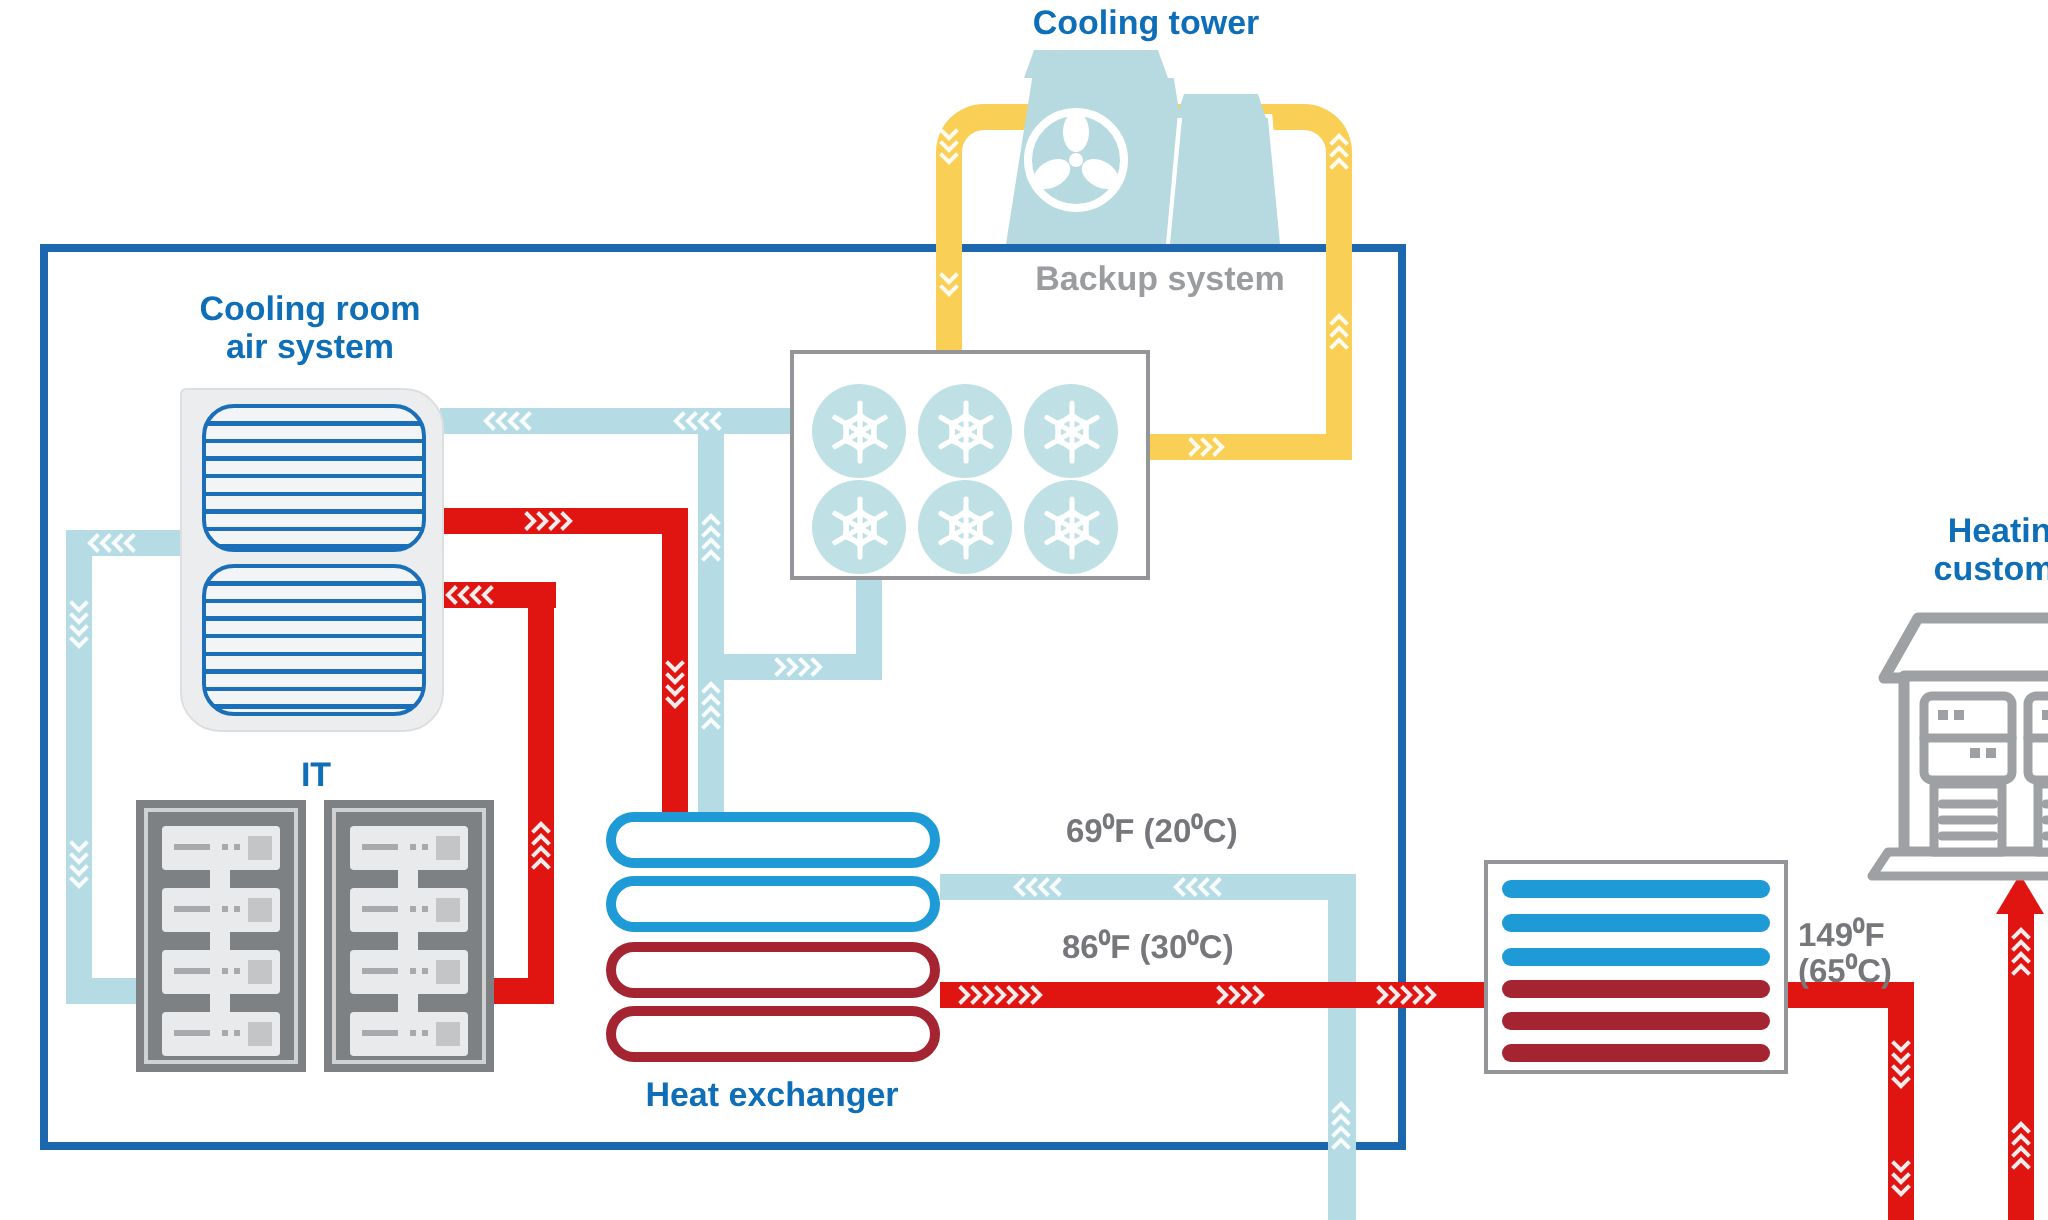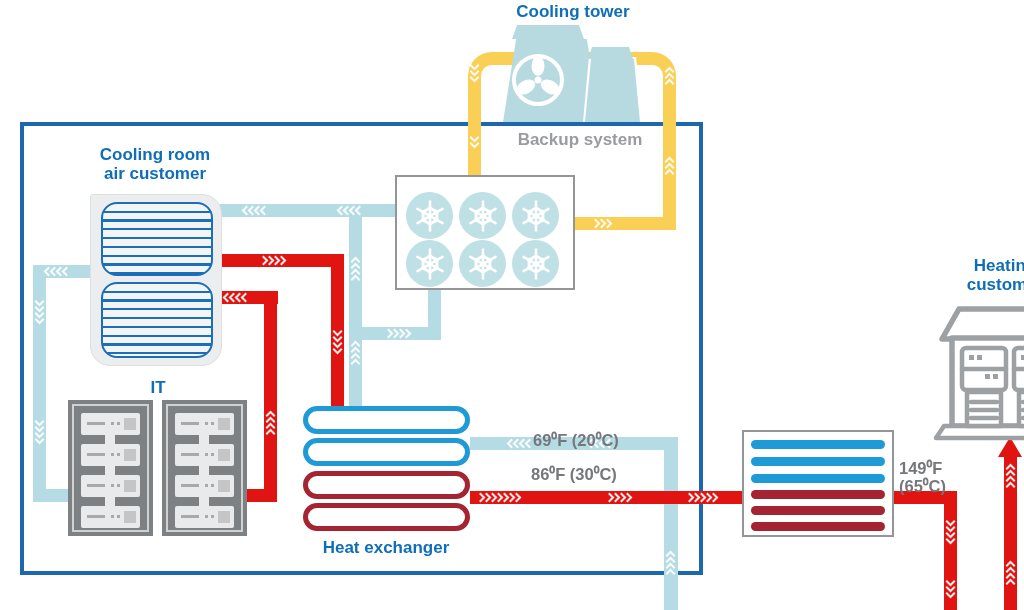--- a/index.html
+++ b/index.html
@@ -506,28 +506,28 @@
         <rect x="109" y="78" width="5" height="5"></rect>
           <rect x="117" y="78" width="5" height="5"></rect>
       </g>
     </g>
   </svg>
 
   <div class="lbl" style="left:463px;top:2px;width:220px">Cooling tower</div>
   <div class="lbl gray" style="left:470px;top:130px;width:220px">Backup system</div>
   <div class="lbl" style="left:55px;top:145px;width:200px">
     <div>Cooling room</div>
-    <div>air customer</div>
+    <div>air system</div>
   </div>
   <div class="lbl" style="left:58px;top:378px;width:200px">IT</div>
   <div class="lbl" style="left:286px;top:538px;width:200px">Heat exchanger</div>
   <div class="lbl" style="left:925px;top:256px;width:160px">
     <div>Heating</div>
     <div>customer</div>
   </div>
-  <div class="temp" style="left:533px;top:432px">69⁰F (20⁰C)</div>
+  <div class="temp" style="left:533px;top:408px">69⁰F (20⁰C)</div>
   <div class="temp" style="left:531px;top:466px">86⁰F (30⁰C)</div>
   <div class="temp" style="left:899px;top:460px">
     <div>149⁰F</div>
     <div>(65⁰C)</div>
   </div>
 
 </div>
 
 </body></html>

